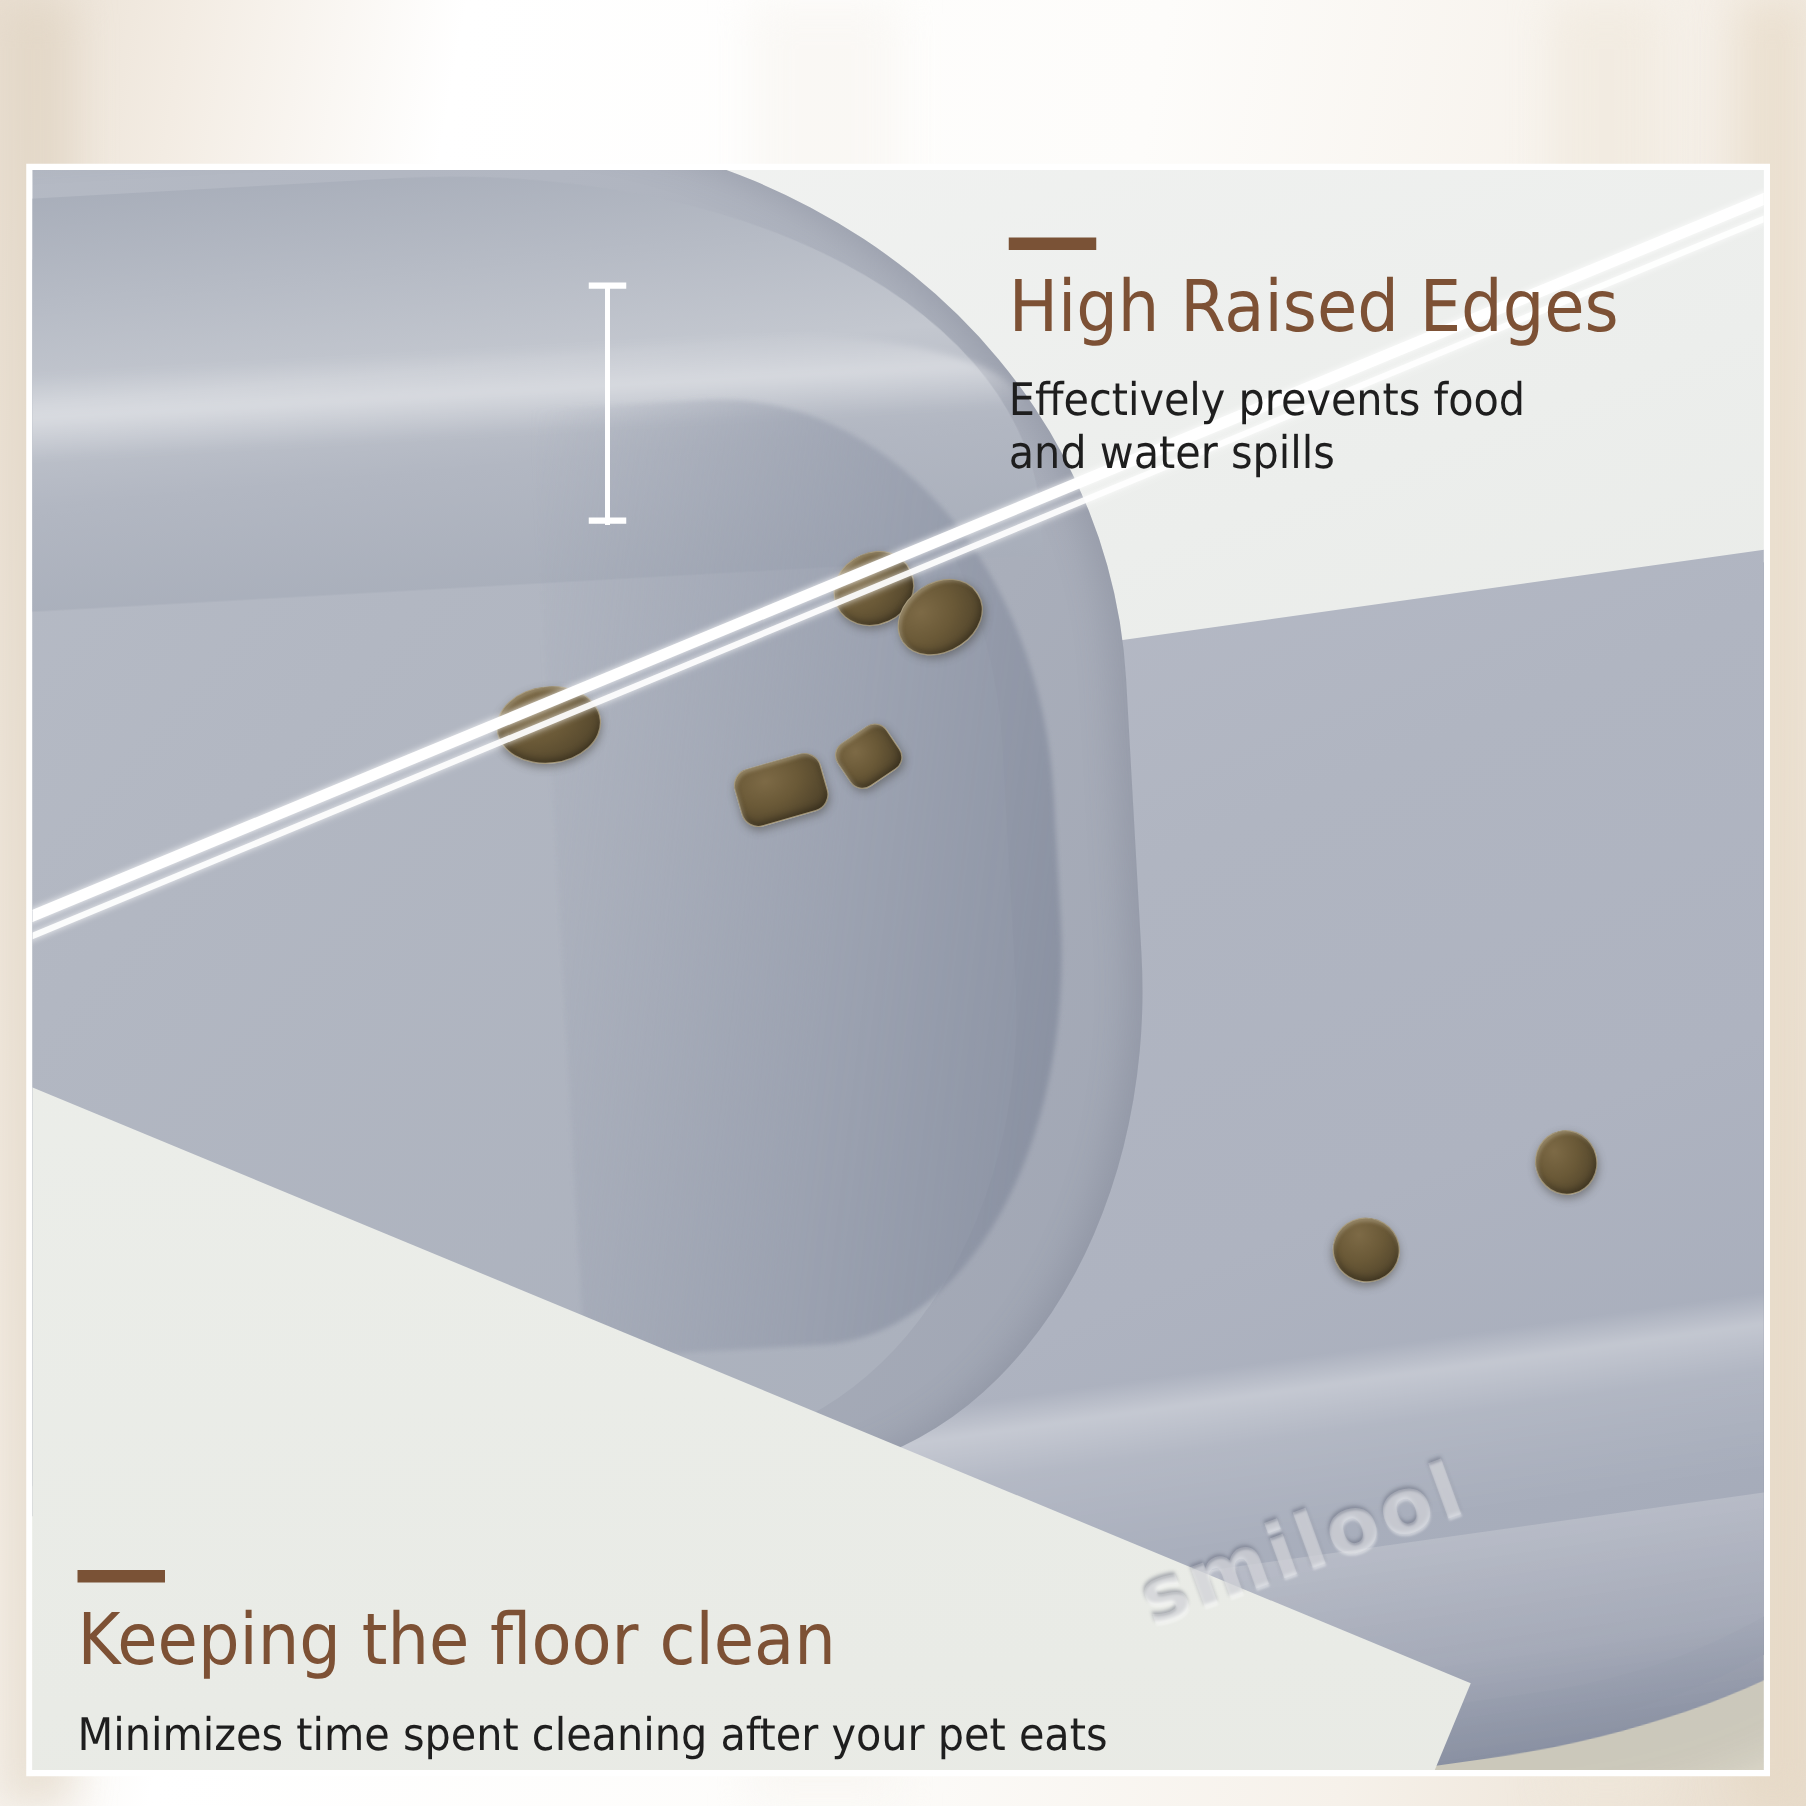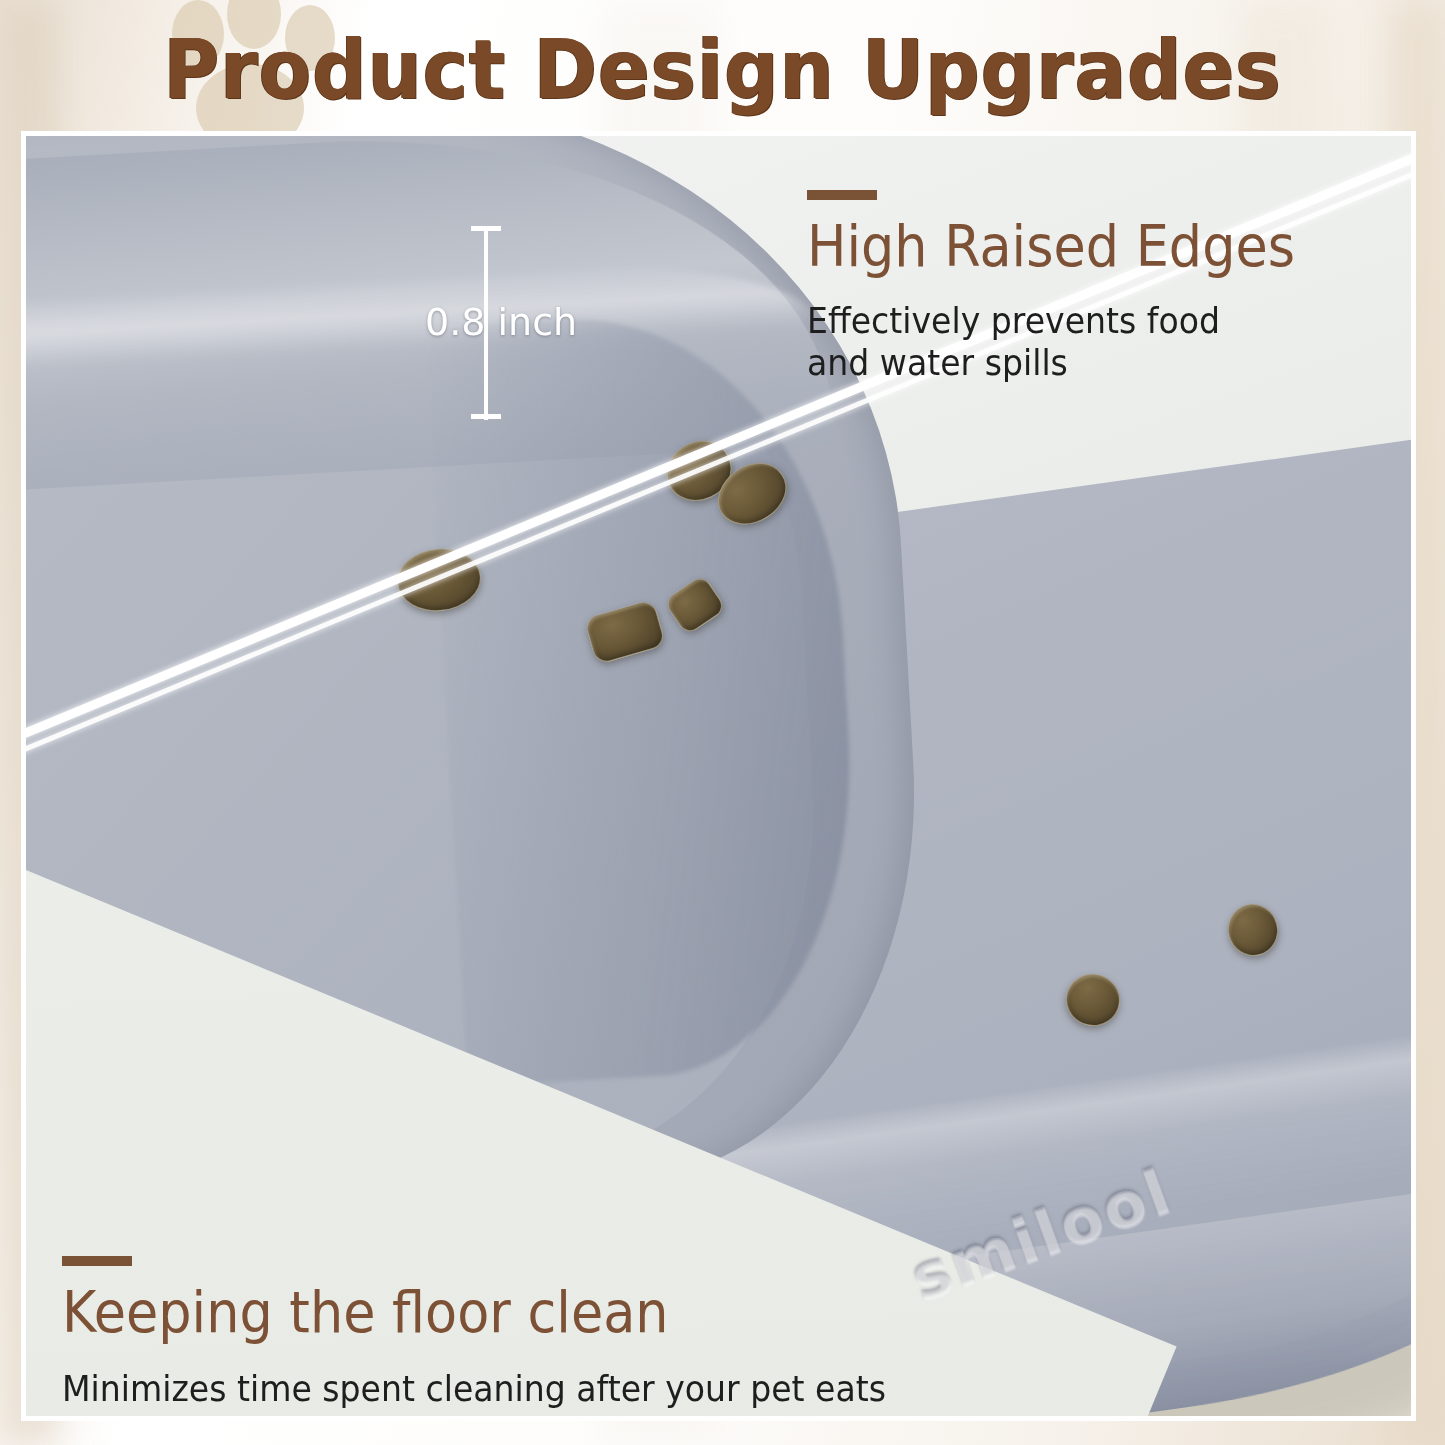--- a/index.html
+++ b/index.html
@@ -204,29 +204,20 @@
 </head>
 <body>
 
 <div id="canvas">
 
   <div class="bgband" style="left:0;width:60px;background:#ddd0bd;"></div>
   <div class="bgband" style="left:600px;width:120px;background:#f7f4ef;"></div>
   <div class="bgband" style="left:1240px;width:90px;background:#efe7da;"></div>
   <div class="bgband" style="left:1390px;width:55px;background:#e5d7c2;"></div>
 
-  <div id="titlebar">
-    <svg id="paw" viewBox="0 0 230 165">
-      <ellipse cx="48" cy="48" rx="26" ry="34" fill="#d9c9ae" opacity=".75"></ellipse>
-      <ellipse cx="104" cy="28" rx="27" ry="35" fill="#d9c9ae" opacity=".75"></ellipse>
-      <ellipse cx="160" cy="52" rx="25" ry="33" fill="#d9c9ae" opacity=".75"></ellipse>
-      <ellipse cx="100" cy="122" rx="54" ry="44" fill="#d9c9ae" opacity=".75"></ellipse>
-    </svg>
-    <div id="title">Product Design Upgrades</div>
-  </div>
 
   <div id="photo">
 
     <div class="floor"></div>
     <div class="floor-warm"></div>
 
     <div id="matB-shadow"></div>
     <div id="matB-wall"></div>
     <div id="matB"></div>
     <div id="matB-curve"></div>
@@ -254,21 +245,20 @@
 
     <div class="divider"></div>
     <div class="divider second"></div>
 
     <div id="brand">smilool</div>
 
     <div id="dim">
       <div class="cap top"></div>
       <div class="line"></div>
       <div class="cap bot"></div>
-      <div class="txt">0.8 inch</div>
     </div>
 
   </div>
 
   <div class="bar" id="c1-bar"></div>
   <div class="h" id="c1-h">High Raised Edges</div>
   <div class="sub" id="c1-s">Effectively prevents food
 and water spills</div>
 
   <div class="bar" id="c2-bar"></div>

